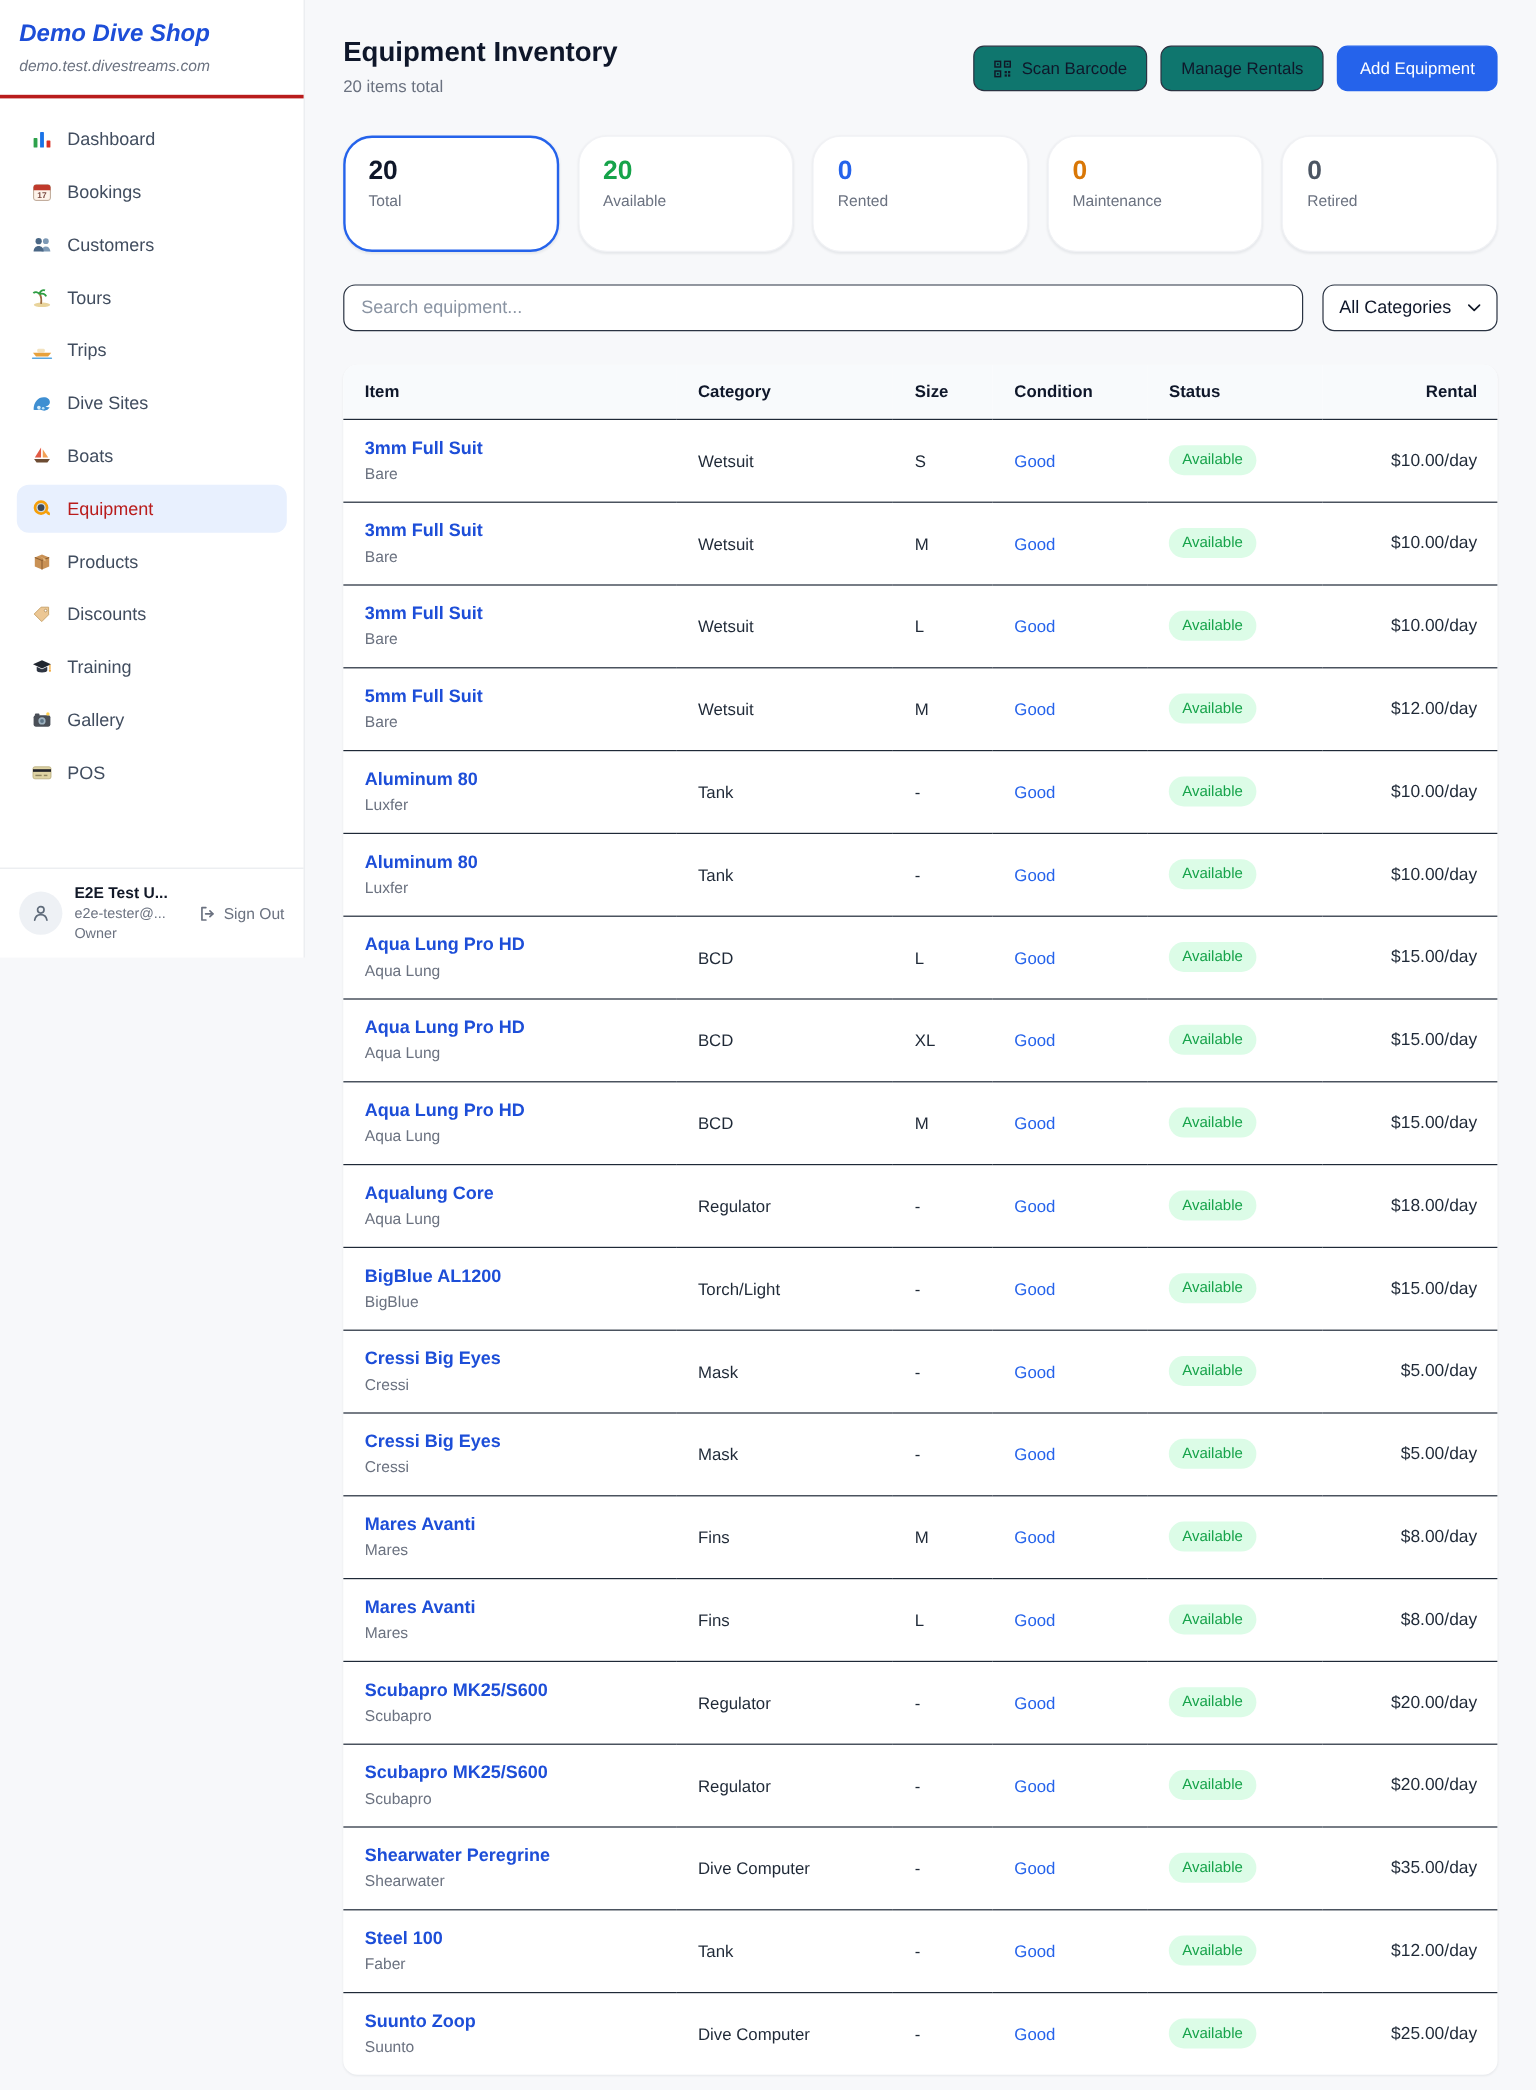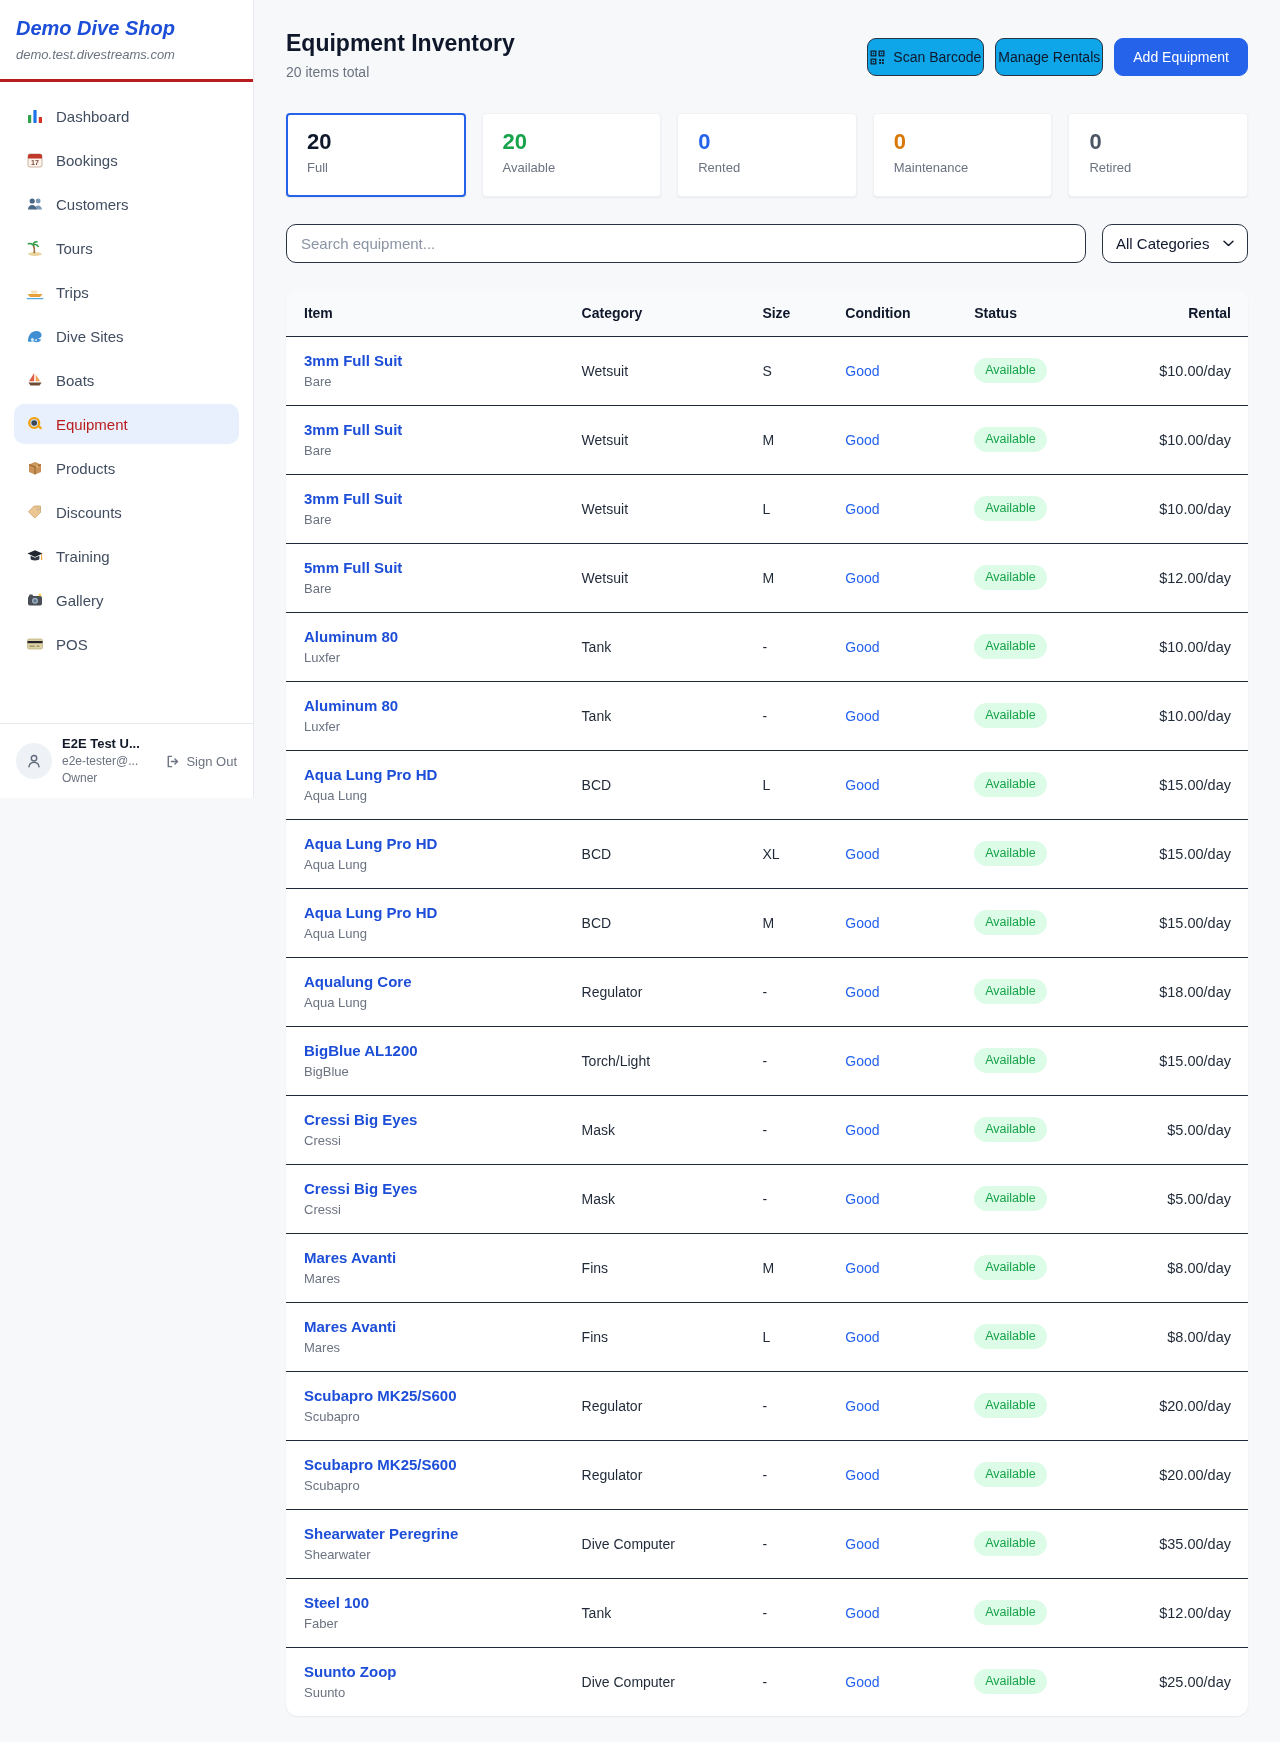--- a/index.html
+++ b/index.html
@@ -43,29 +43,29 @@
   .user-email { font-size:12px; color:#6b7280; line-height:15px; margin-top:2px; }
   .user-role { font-size:12px; color:#6b7280; line-height:15px; margin-top:2px; }
   .sign-out { display:flex; align-items:center; gap:6px; color:#6b7280; font-size:13px; cursor:pointer; white-space:nowrap; }
   
   .main { position:absolute; left:254px; top:0; width:1026px; padding:28px 32px 0; }
   .page-header { display:flex; justify-content:space-between; align-items:flex-start; }
   .page-title { font-size:23px; font-weight:700; color:#0f172a; line-height:30px; }
   .page-subtitle { font-size:14px; color:#6b7280; line-height:17px; margin-top:6px; }
   .header-actions { display:flex; gap:11px; margin-top:10px; }
   .btn {
-    height:38px; padding:0 2px; border-radius:9px;
-    background:#0ea5e9; border:1px solid #2a3342; color:#0f172a;
+    height:38px; padding:0 16px; border-radius:9px;
+    background:#0f766e; border:1px solid #2a3342; color:#0f172a;
     font-size:14px; font-weight:500; font-family:inherit;
     display:inline-flex; align-items:center; gap:8px; cursor:pointer; white-space:nowrap;
   }
   .btn-primary { background:#2563eb; border:1px solid #2563eb; color:#fff; padding:0 18px; }
   .stats { display:flex; gap:16px; margin-top:32px; }
   .stat-card {
-    flex:1; height:84px; background:#fff; border-radius:4px;
+    flex:1; height:97px; background:#fff; border-radius:24px;
     padding:15px 20px; box-shadow:0 1px 2px rgba(16,24,40,.07);
     border:1px solid #f1f2f5; cursor:pointer;
   }
   .stat-card.selected { border:2px solid #2563eb; padding:14px 19px; }
   .stat-value { font-size:22px; font-weight:700; line-height:26px; }
   .stat-label { font-size:13px; color:#6b7280; margin-top:5px; }
   .filter-row { display:flex; gap:16px; margin-top:27px; }
   .search-input {
     flex:1; height:39px; background:#fff;
     border:1px solid #2a3342; border-radius:10px;
@@ -274,21 +274,21 @@
       </button>
       <button class="btn btn-primary">
         <span>Add Equipment</span>
       </button>
     </div>
   </div>
 
   <div class="stats">
     <div class="stat-card selected">
       <div class="stat-value" style="color: rgb(15, 23, 42);">20</div>
-      <div class="stat-label">Full</div>
+      <div class="stat-label">Total</div>
     </div>
     <div class="stat-card">
       <div class="stat-value" style="color: rgb(22, 163, 74);">20</div>
       <div class="stat-label">Available</div>
     </div>
     <div class="stat-card">
       <div class="stat-value" style="color: rgb(37, 99, 235);">0</div>
       <div class="stat-label">Rented</div>
     </div>
     <div class="stat-card">

